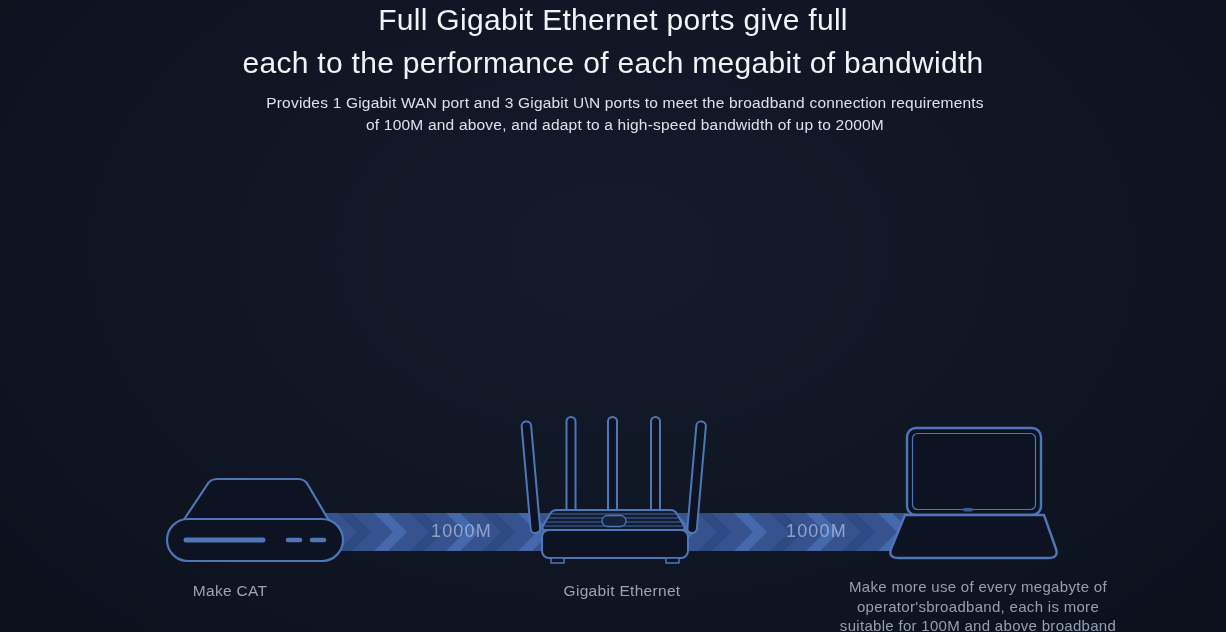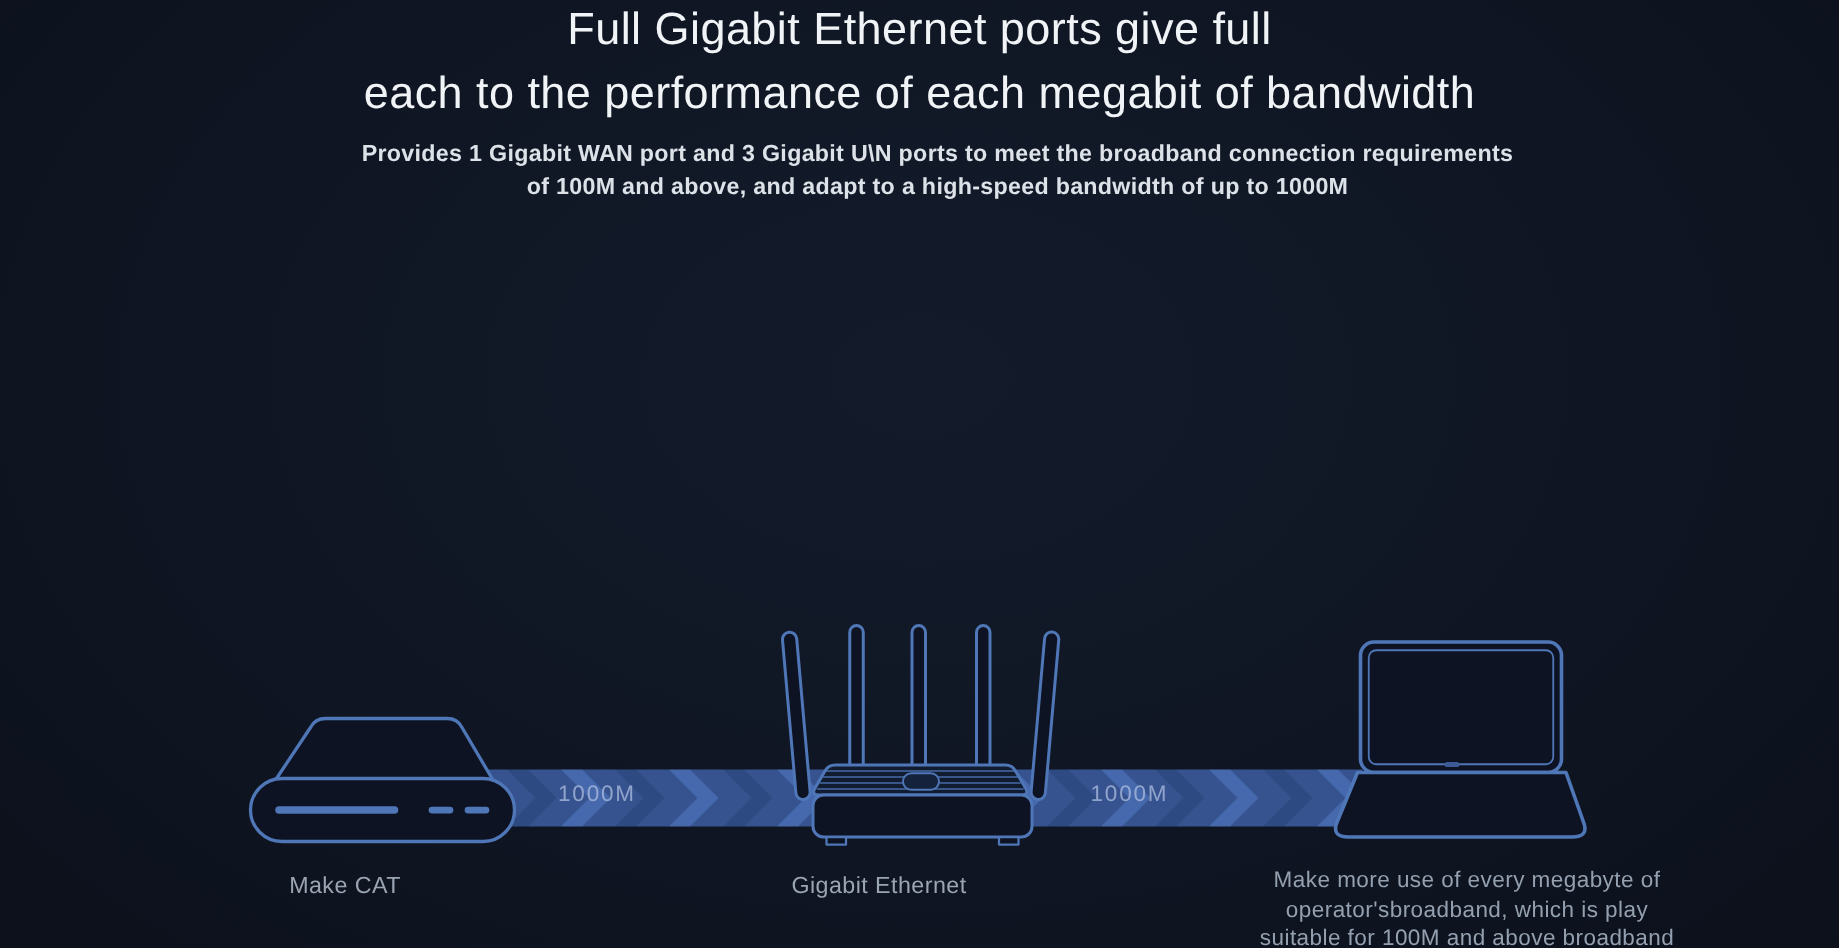--- a/index.html
+++ b/index.html
@@ -9,53 +9,53 @@
     font-family:"Liberation Sans", sans-serif;
     -webkit-font-smoothing:antialiased;
   }
   .headline{
     position:absolute;top:-22px;left:0;right:0;text-align:center;
     color:#f1f4f6;font-size:30px;line-height:43px;font-weight:400;letter-spacing:.3px;
   }
   .headline span{display:block;}
   .subtitle{
     position:absolute;top:76px;left:0;right:0;text-align:center;
-    color:#dde2e8;font-size:15.5px;line-height:22.5px;font-weight:700;letter-spacing:.2px;margin-left:24px;
+    color:#dde2e8;font-size:15.5px;line-height:22.5px;font-weight:400;letter-spacing:.2px;margin-left:24px;
   }
   .subtitle span{display:block;}
   .scene{position:absolute;inset:0;}
   .scene svg{position:absolute;left:0;top:0;}
   .speed-label{
-    position:absolute;top:521px;width:120px;text-align:left;
-    color:rgba(178,194,226,.72);font-size:15px;letter-spacing:1.2px;font-weight:400;
+    position:absolute;top:521px;width:120px;text-align:right;
+    color:rgba(178,194,226,.72);font-size:18px;letter-spacing:1.2px;font-weight:400;
   }
   .speed-label.first{left:372px;}
   .speed-label.second{left:727px;}
   .caption{
     position:absolute;top:582px;text-align:center;
     color:#9aa4b2;font-size:15.5px;letter-spacing:.3px;
   }
   .caption.modem-cap{left:150px;width:160px;}
-  .caption.router-cap{left:496px;width:180px;}
+  .caption.router-cap{left:532px;width:180px;}
   .caption.laptop-cap{top:577px;left:828px;width:300px;font-size:15px;line-height:19.5px;color:#94a0af;}
   .caption.laptop-cap span{display:block;}
 </style>
 </head>
 <body>
 
 <div class="stage">
 
   <h1 class="headline">
     <span>Full Gigabit Ethernet ports give full</span>
     <span>each to the performance of each megabit of bandwidth</span>
   </h1>
 
   <p class="subtitle">
     <span>Provides 1 Gigabit WAN port and 3 Gigabit U\N ports to meet the broadband connection requirements</span>
-    <span>of 100M and above, and adapt to a high-speed bandwidth of up to 1000M</span>
+    <span>of 100M and above, and adapt to a high-speed bandwidth of up to 2000M</span>
   </p>
 
   <div class="scene">
 
     <svg width="1226" height="632" viewBox="0 0 1226 632">
       <defs>
         <pattern id="chev" x="300" y="513" width="72" height="38" patternUnits="userSpaceOnUse">
           <rect x="0" y="0" width="72" height="38" fill="#36538f"></rect>
           <polygon points="2,0 21,19 2,38 16,38 35,19 16,0" fill="#4668ac"></polygon>
           <polygon points="38,0 57,19 38,38 52,38 71,19 52,0" fill="#2e4a82"></polygon>
@@ -101,18 +101,18 @@
       </g>
     </svg>
 
     <div class="speed-label first">1000M</div>
     <div class="speed-label second">1000M</div>
 
     <div class="caption modem-cap">Make CAT</div>
     <div class="caption router-cap">Gigabit Ethernet</div>
     <div class="caption laptop-cap">
       <span>Make more use of every megabyte of</span>
-      <span>operator'sbroadband, which is play</span>
+      <span>operator'sbroadband, each is more</span>
       <span>suitable for 100M and above broadband</span>
     </div>
 
   </div>
 </div>
 
 </body></html>

